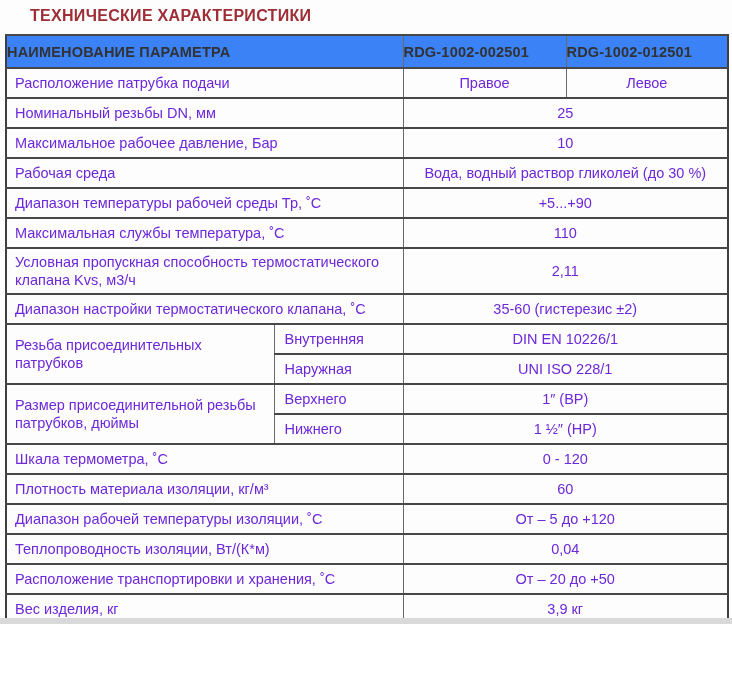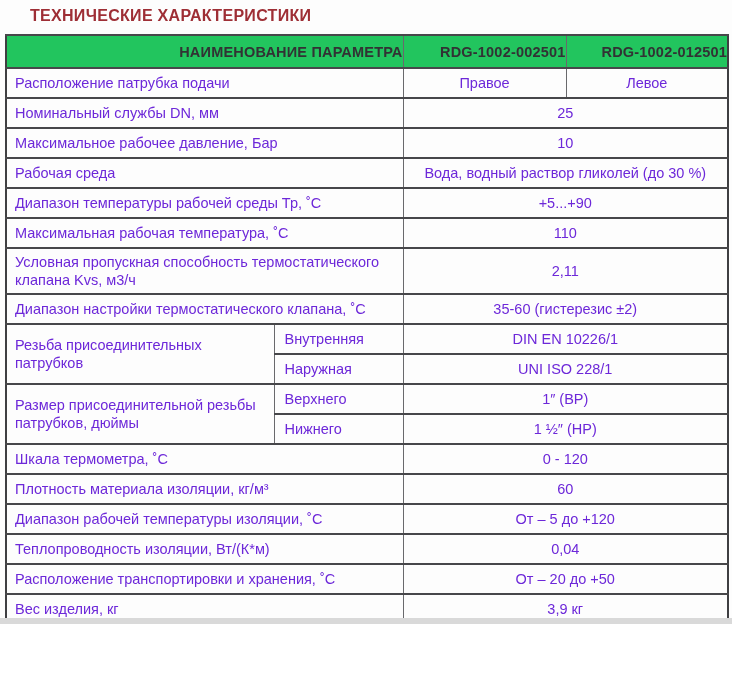--- a/index.html
+++ b/index.html
@@ -30,25 +30,25 @@
   table.spec td {
     border-top: 2px solid #47474a;
     border-bottom: 2px solid #47474a;
     border-left: 1px solid #69696c;
     border-right: 1px solid #69696c;
     color: #6d28d9;
     font-size: 14.5px;
     vertical-align: middle;
   }
   table.spec th {
-    background: #22c55e;
+    background: #3b82f6;
     height: 33px;
     font-weight: bold;
     color: #323234;
-    text-align: right;
+    text-align: left;
     letter-spacing: 0.2px;
   }
   td.name {
     text-align: left;
     padding: 4px 6px 4px 8px;
     height: 30px;
     line-height: 1.25;
   }
   td.sub {
     text-align: left;
@@ -92,41 +92,41 @@
       <th>RDG-1002-012501</th>
     </tr>
 
     <tr>
       <td colspan="2" class="name">Расположение патрубка подачи</td>
       <td class="val">Правое</td>
       <td class="val">Левое</td>
     </tr>
 
     <tr>
-      <td colspan="2" class="name">Номинальный службы DN, мм</td>
+      <td colspan="2" class="name">Номинальный резьбы DN, мм</td>
       <td colspan="2" class="val">25</td>
     </tr>
 
     <tr>
       <td colspan="2" class="name">Максимальное рабочее давление, Бар</td>
       <td colspan="2" class="val">10</td>
     </tr>
 
     <tr>
       <td colspan="2" class="name">Рабочая среда</td>
       <td colspan="2" class="val">Вода, водный раствор гликолей (до 30 %)</td>
     </tr>
 
     <tr>
       <td colspan="2" class="name">Диапазон температуры рабочей среды Тр, ˚С</td>
       <td colspan="2" class="val">+5...+90</td>
     </tr>
 
     <tr>
-      <td colspan="2" class="name">Максимальная рабочая температура, ˚С</td>
+      <td colspan="2" class="name">Максимальная службы температура, ˚С</td>
       <td colspan="2" class="val">110</td>
     </tr>
 
     <tr class="tall">
       <td colspan="2" class="name">Условная пропускная способность термостатического клапана Kvs, м3/ч</td>
       <td colspan="2" class="val">2,11</td>
     </tr>
 
     <tr>
       <td colspan="2" class="name">Диапазон настройки термостатического клапана, ˚С</td>

